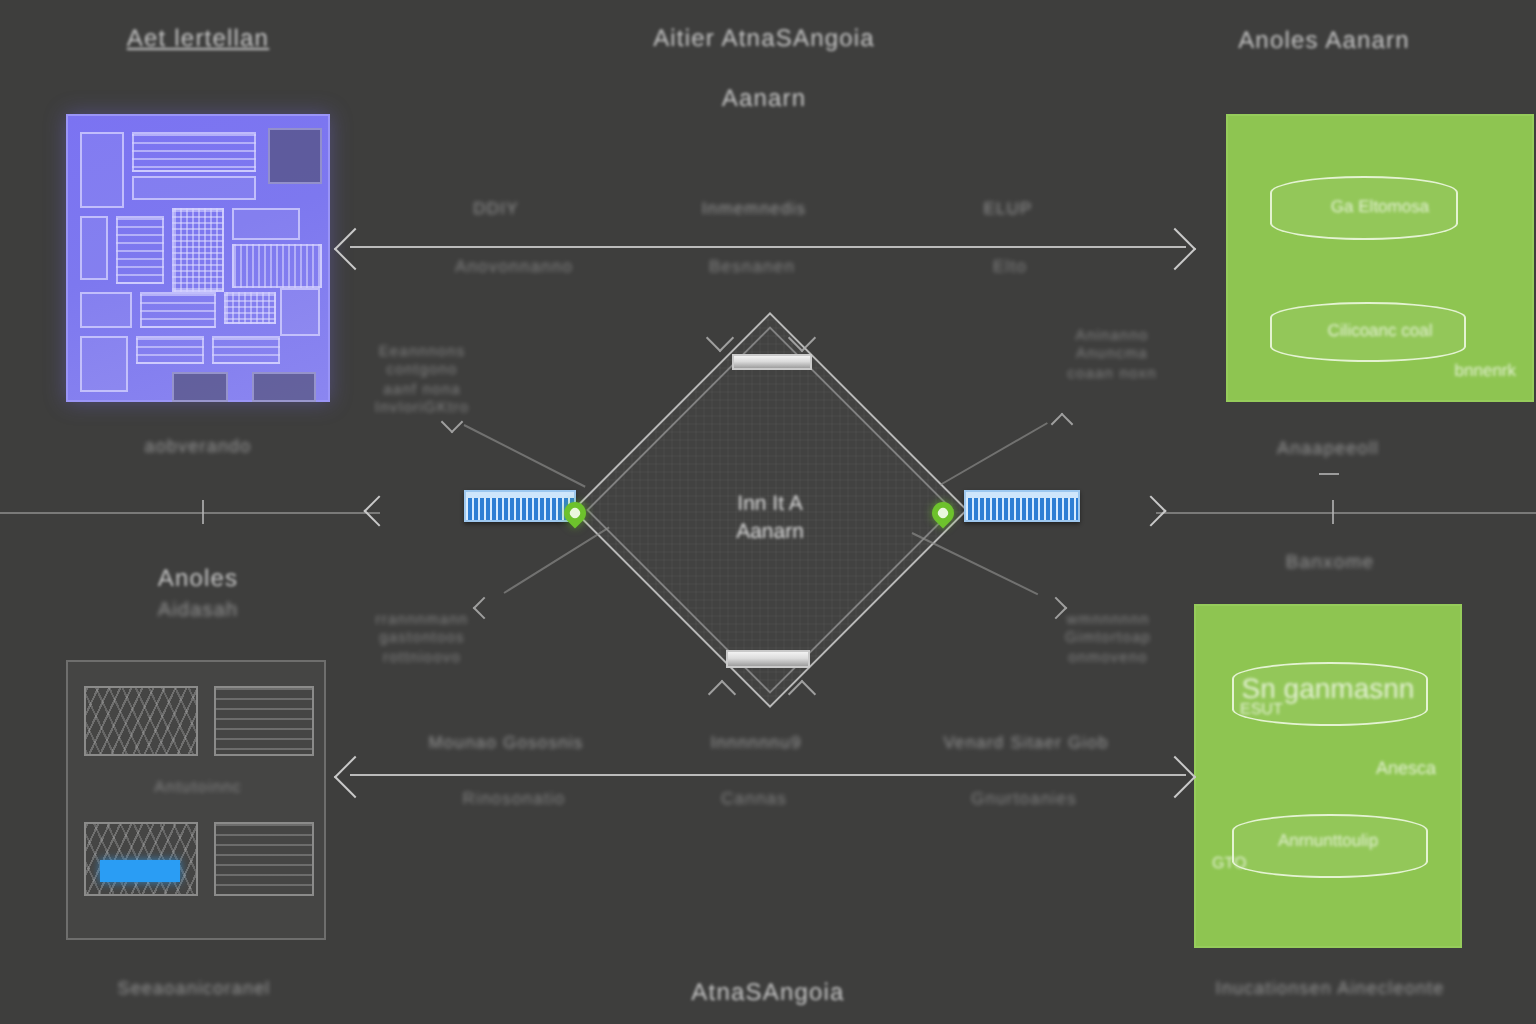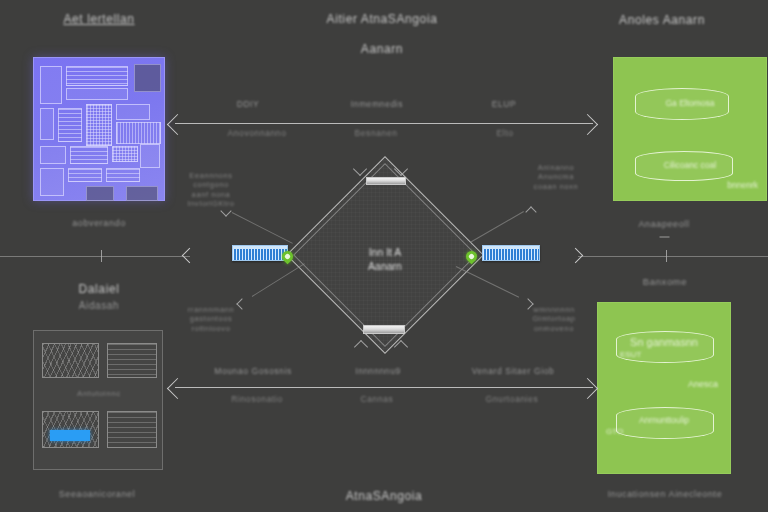--- a/index.html
+++ b/index.html
@@ -264,39 +264,39 @@
   <div class="panel panel-green" style="left:597px; top:57px; width:154px; height:144px;margin-left:16px;">
     <div class="cyl" style="left:21px; top:30px; width:94px; height:32px;"></div>
     <div class="cyl-label" style="top:40px; font-size:8.5px;">Ga Eltomosa</div>
     <div class="cyl" style="left:21px; top:93px; width:98px; height:30px;"></div>
     <div class="cyl-label" style="top:102px; font-size:8.5px;">Cilicoanc coal</div>
     <div class="cyl-label" style="left:auto; right:8px; transform:none; top:122px; font-size:8.5px;">bnnenrk</div>
   </div>
   <div class="t dim" style="left:664px; top:219px; font-size:9px;">Anaapeeoll</div>
   <div class="tick" style="left:664px; top:232px; height:10px; transform:rotate(90deg);"></div>
 
-  <div class="t" style="left:99px; top:282px; font-size:12px;">Dalaiel</div>
+  <div class="t" style="left:99px; top:282px; font-size:12px;">Anoles</div>
   <div class="t dim" style="left:99px; top:300px; font-size:10px;">Aidasah</div>
 
   <div class="panel panel-gray" style="left:33px; top:330px; width:130px; height:140px;">
     <div class="card scribble" style="left:8px;  top:12px; width:57px; height:35px;"></div>
     <div class="card lines" style="left:73px; top:12px; width:50px; height:35px;"></div>
     <div class="t dimmer" style="left:65px; top:58px; font-size:8px;">Antutoinnc</div>
     <div class="card scribble" style="left:8px;  top:80px; width:57px; height:37px;">
       <div class="card-bar" style="left:7px; top:18px; width:40px; height:11px;"></div>
     </div>
     <div class="card lines" style="left:73px; top:80px; width:50px; height:37px;"></div>
   </div>
   <div class="t dim" style="left:97px; top:489px; font-size:9px;">Seeaoanicoranel</div>
 
   <div class="t dim" style="left:665px; top:276px; font-size:9.5px;">Banxome</div>
 
   <div class="panel panel-green" style="left:597px; top:302px; width:134px; height:172px;">
     <div class="cyl" style="left:18px; top:28px; width:98px; height:32px;"></div>
-    <div class="cyl-label" style="top:33px; font-size:11px;">Sn ganmasnn</div>
+    <div class="cyl-label" style="top:33px; font-size:14px;">Sn ganmasnn</div>
     <div class="cyl-label" style="left:22px; transform:none; top:47px; font-size:8px;">ESUT</div>
 
     <div class="cyl-label" style="left:auto; right:12px; transform:none; top:76px; font-size:9px;">Anesca</div>
 
     <div class="cyl" style="left:18px; top:104px; width:98px; height:32px;"></div>
     <div class="cyl-label" style="top:112px; font-size:8.5px;">Anrnunttoulip</div>
     <div class="cyl-label" style="left:8px; transform:none; top:124px; font-size:8px;">GTO</div>
   </div>
   <div class="t dim" style="left:665px; top:489px; font-size:9px;">Inucationsen Ainecleonte</div>
 

